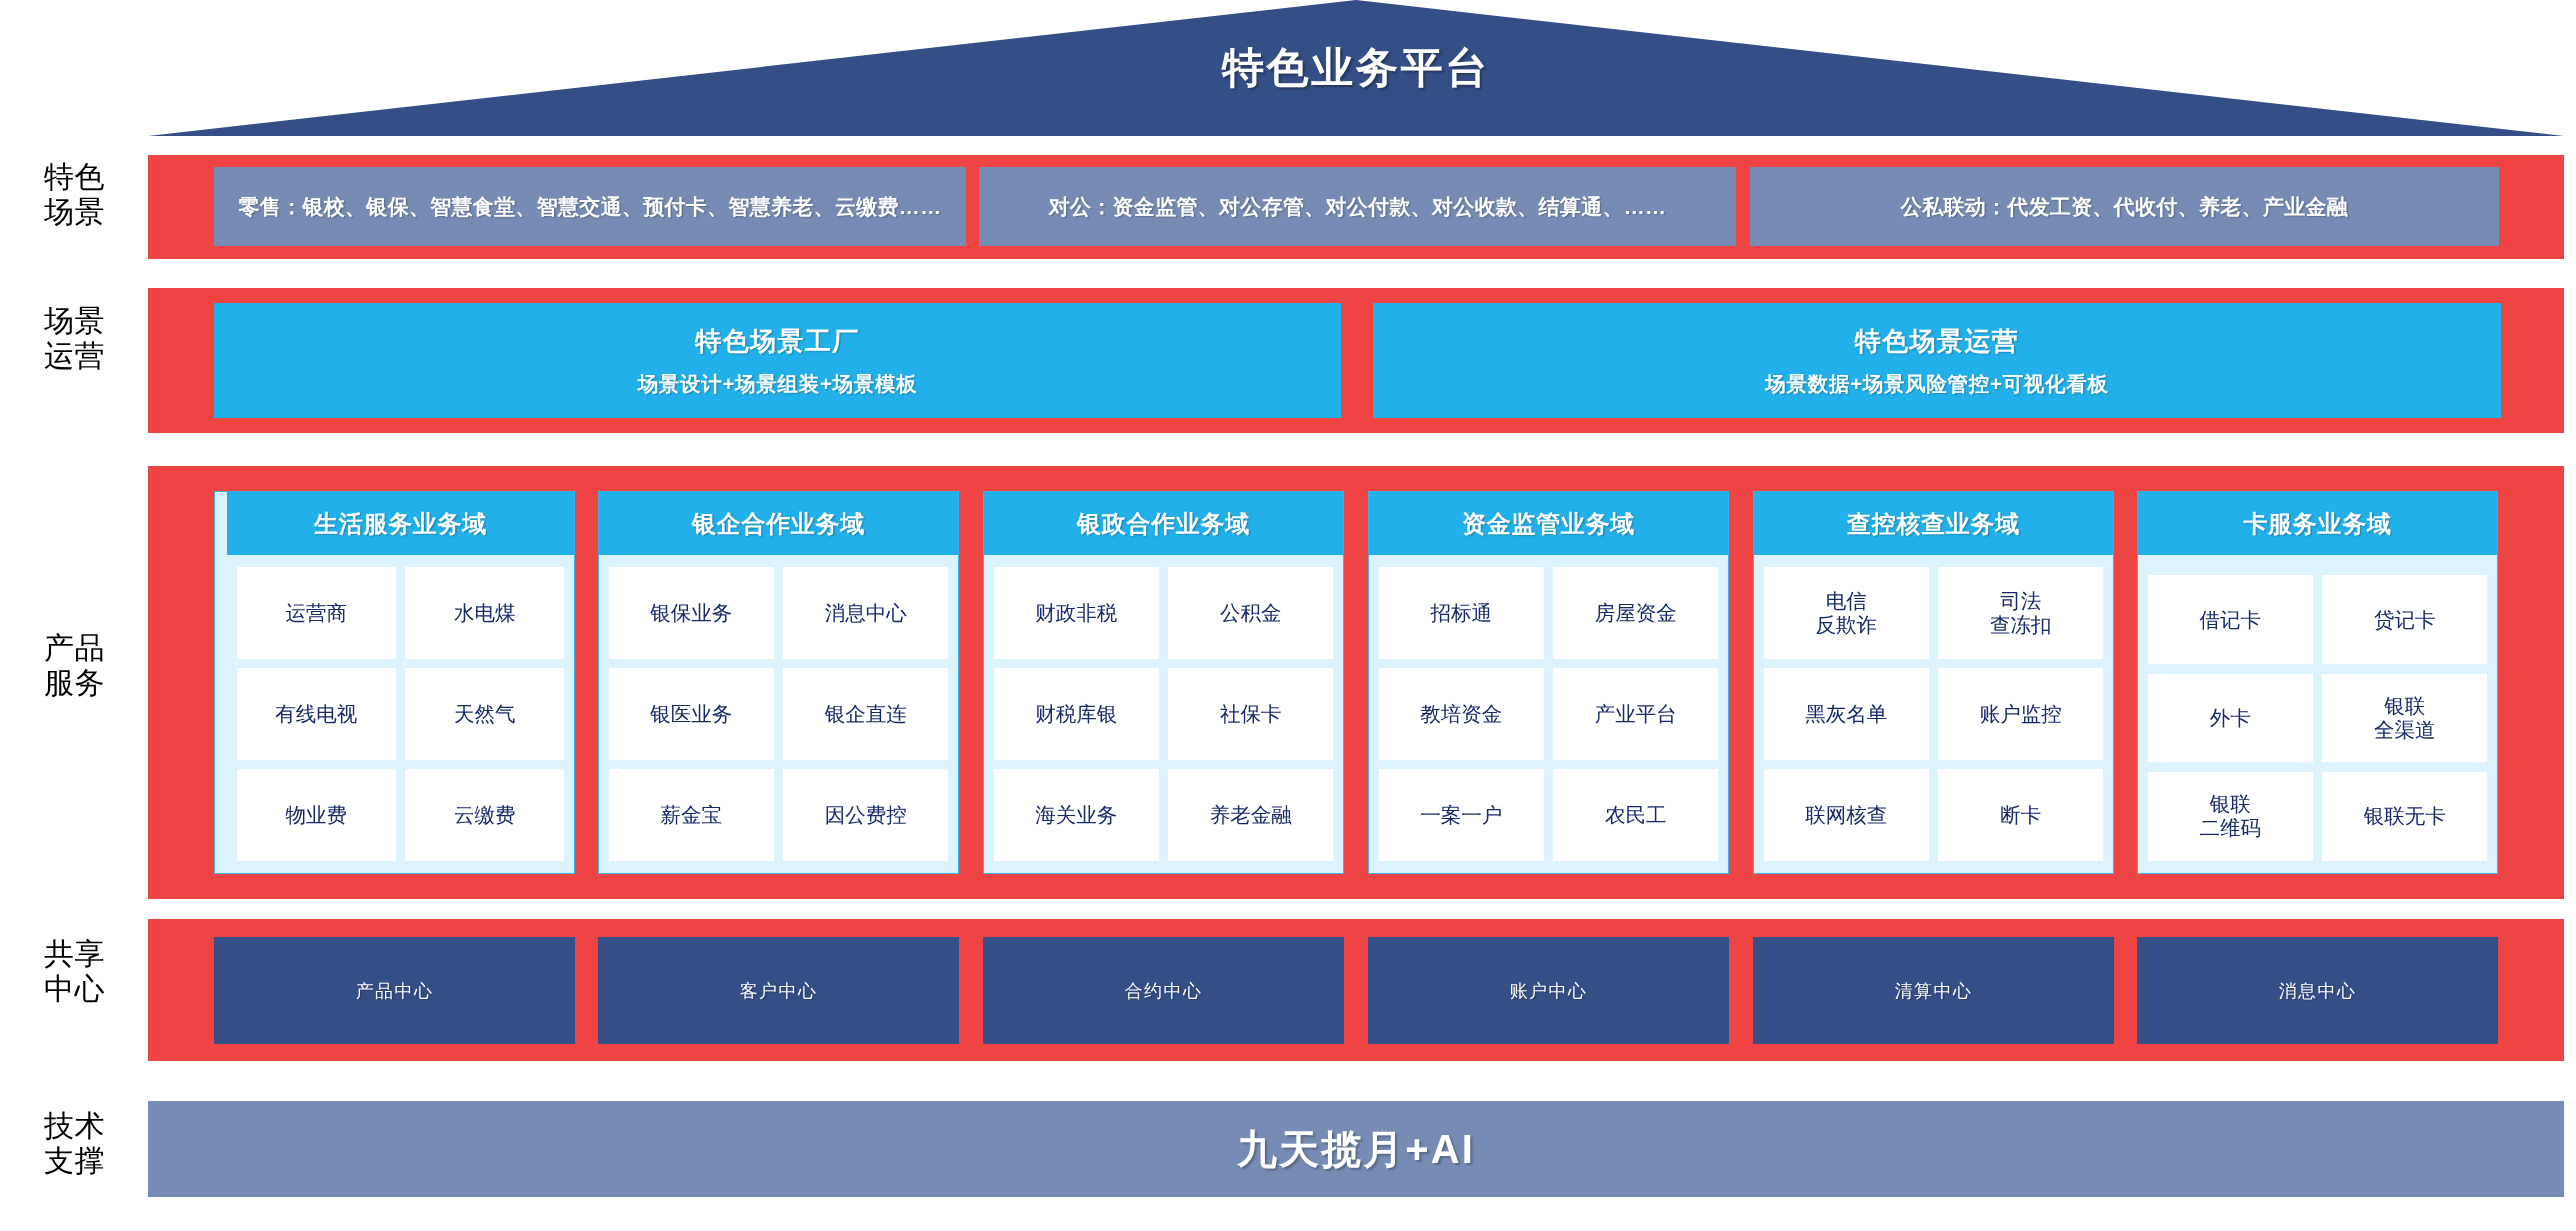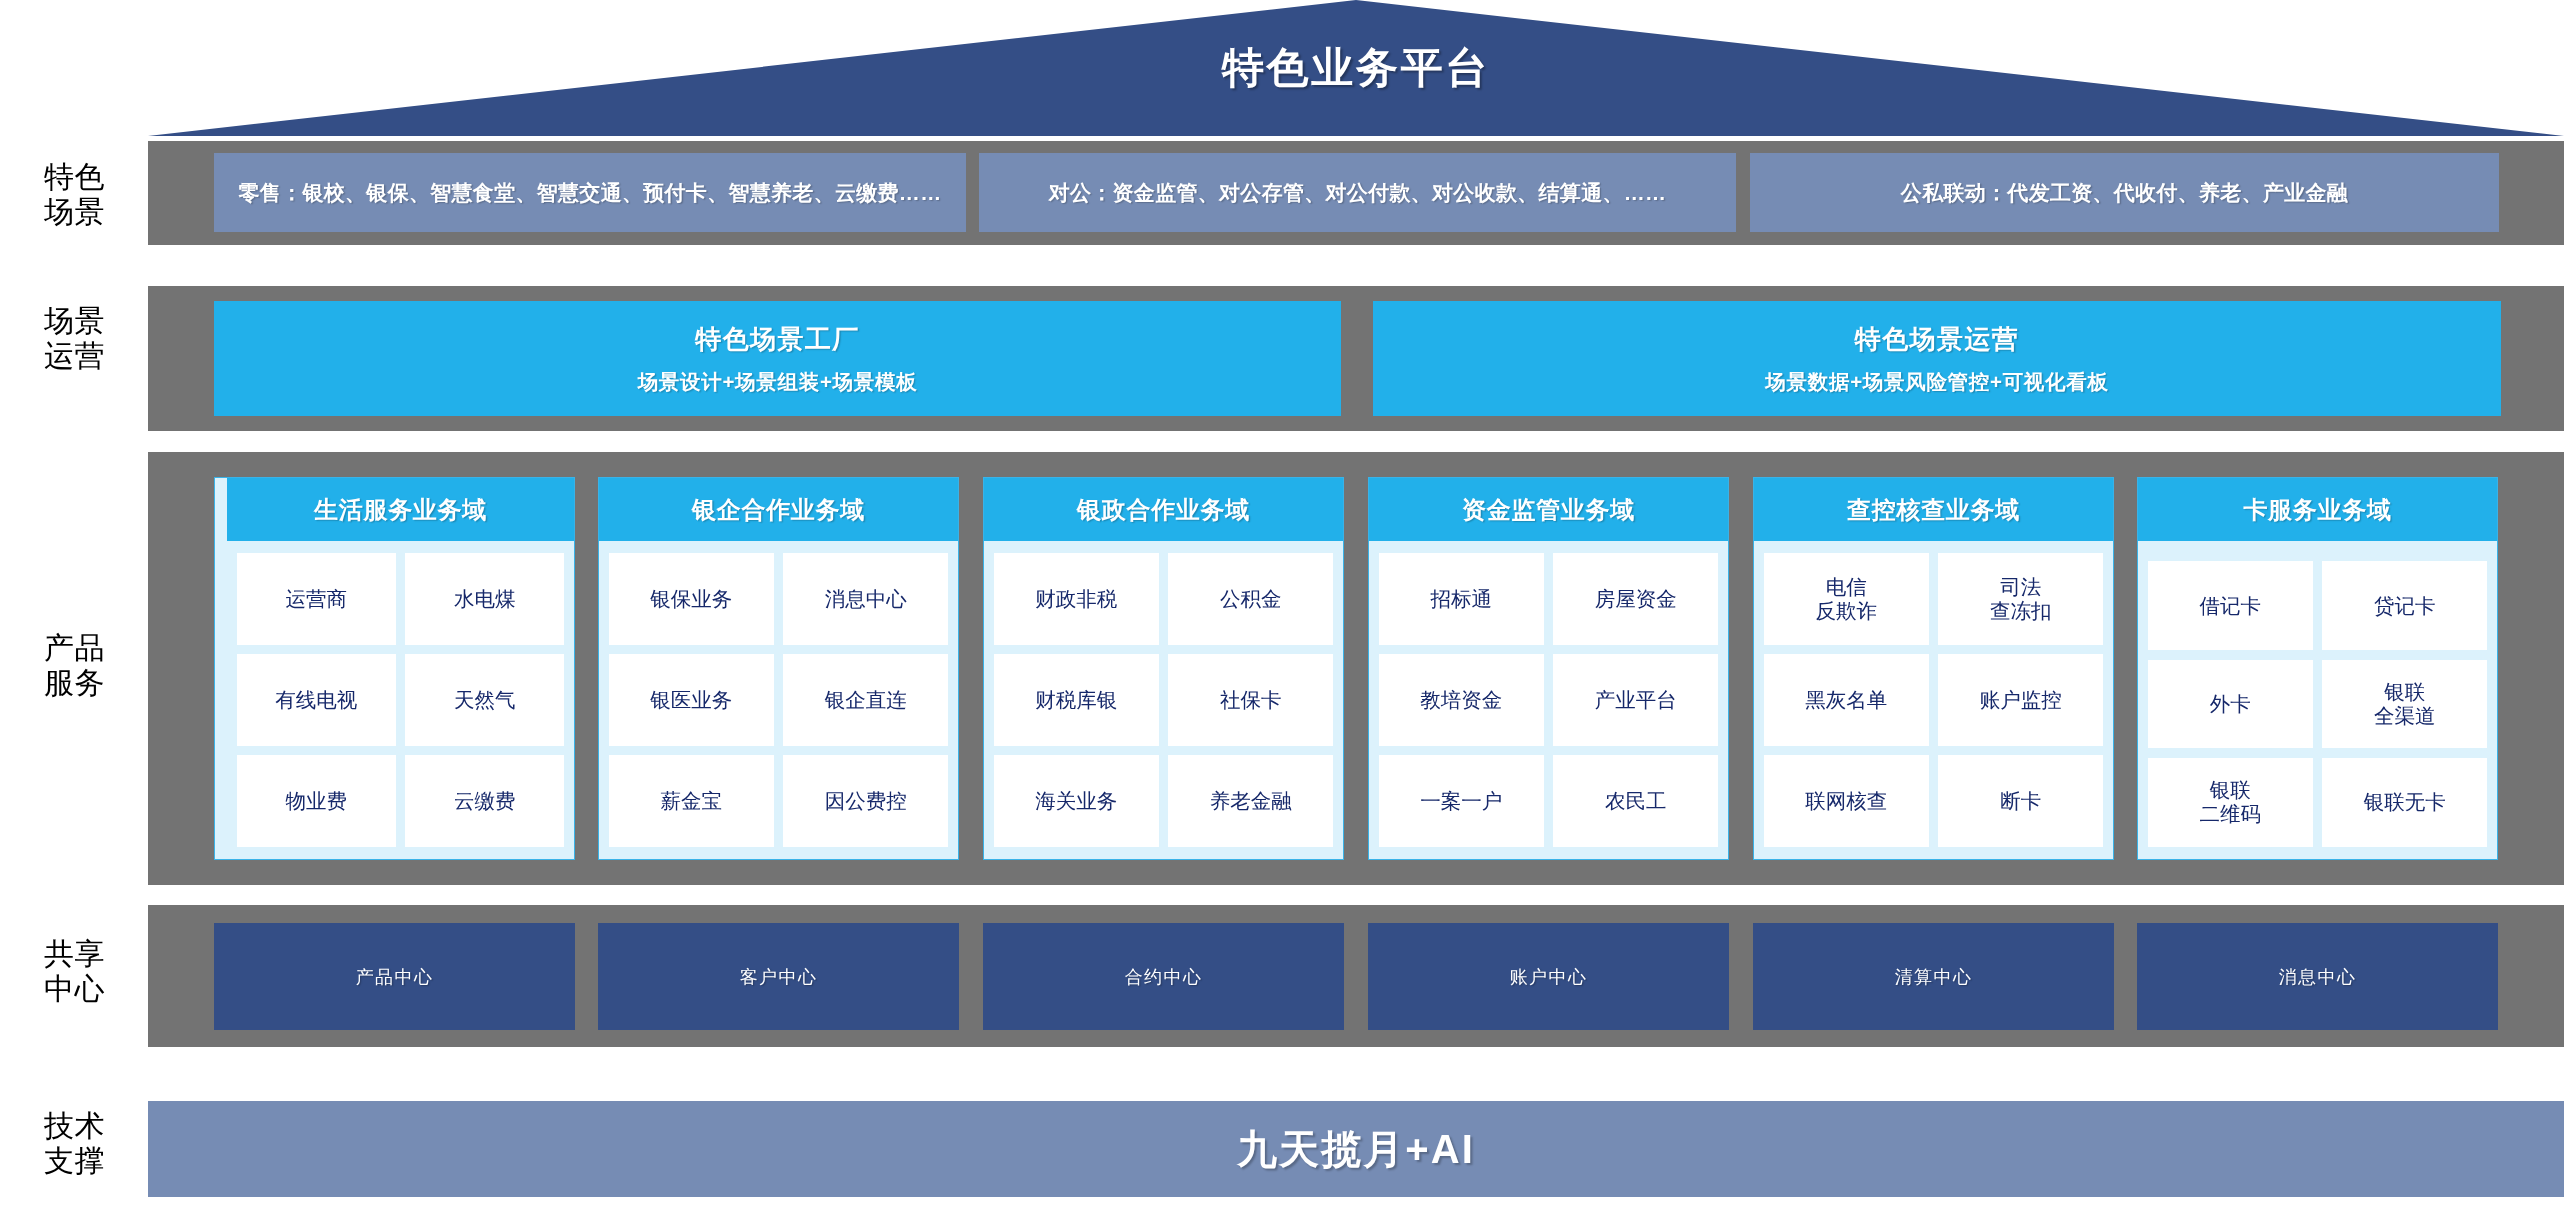--- a/index.html
+++ b/index.html
@@ -45,21 +45,22 @@
     font-weight: normal;
     line-height: 1.18;
     letter-spacing: 0.7px;
   }
 
   
   .band {
     position: absolute;
     left: 148px;
     width: 2416px;
-    background: #737373;
+    background: #ef4444;
+    margin-top: 14px;
   }
 
   
   #band-scene { top: 141px; height: 104px; }
   .scene-box {
     position: absolute;
     background: #768CB4;
     color: #ffffff;
     font-size: 21px;
     font-weight: bold;
@@ -69,21 +70,21 @@
     text-align: center;
     padding: 0 11px;
     text-shadow: 1.4px 1.4px 1.4px rgba(0,0,0,0.22);
     top: 12.3px; height: 79px;
   }
   #scene-0 { left: 66px;   width: 752px; }
   #scene-1 { left: 831px; width: 757px; }
   #scene-2 { left: 1602px; width: 749px; }
 
   
-  #band-ops { top: 286px; height: 145px; text-align: center; }
+  #band-ops { top: 274px; height: 145px; text-align: center; }
   .ops-box {
     position: absolute;
     top: 15px; height: 115px;
     background: #22B0EA;
     color: #ffffff;
     display: flex; flex-direction: column;
     align-items: center; justify-content: center;
     gap: 11px;
     text-shadow: 1.4px 1.4px 1.4px rgba(0,0,0,0.22);
   }

